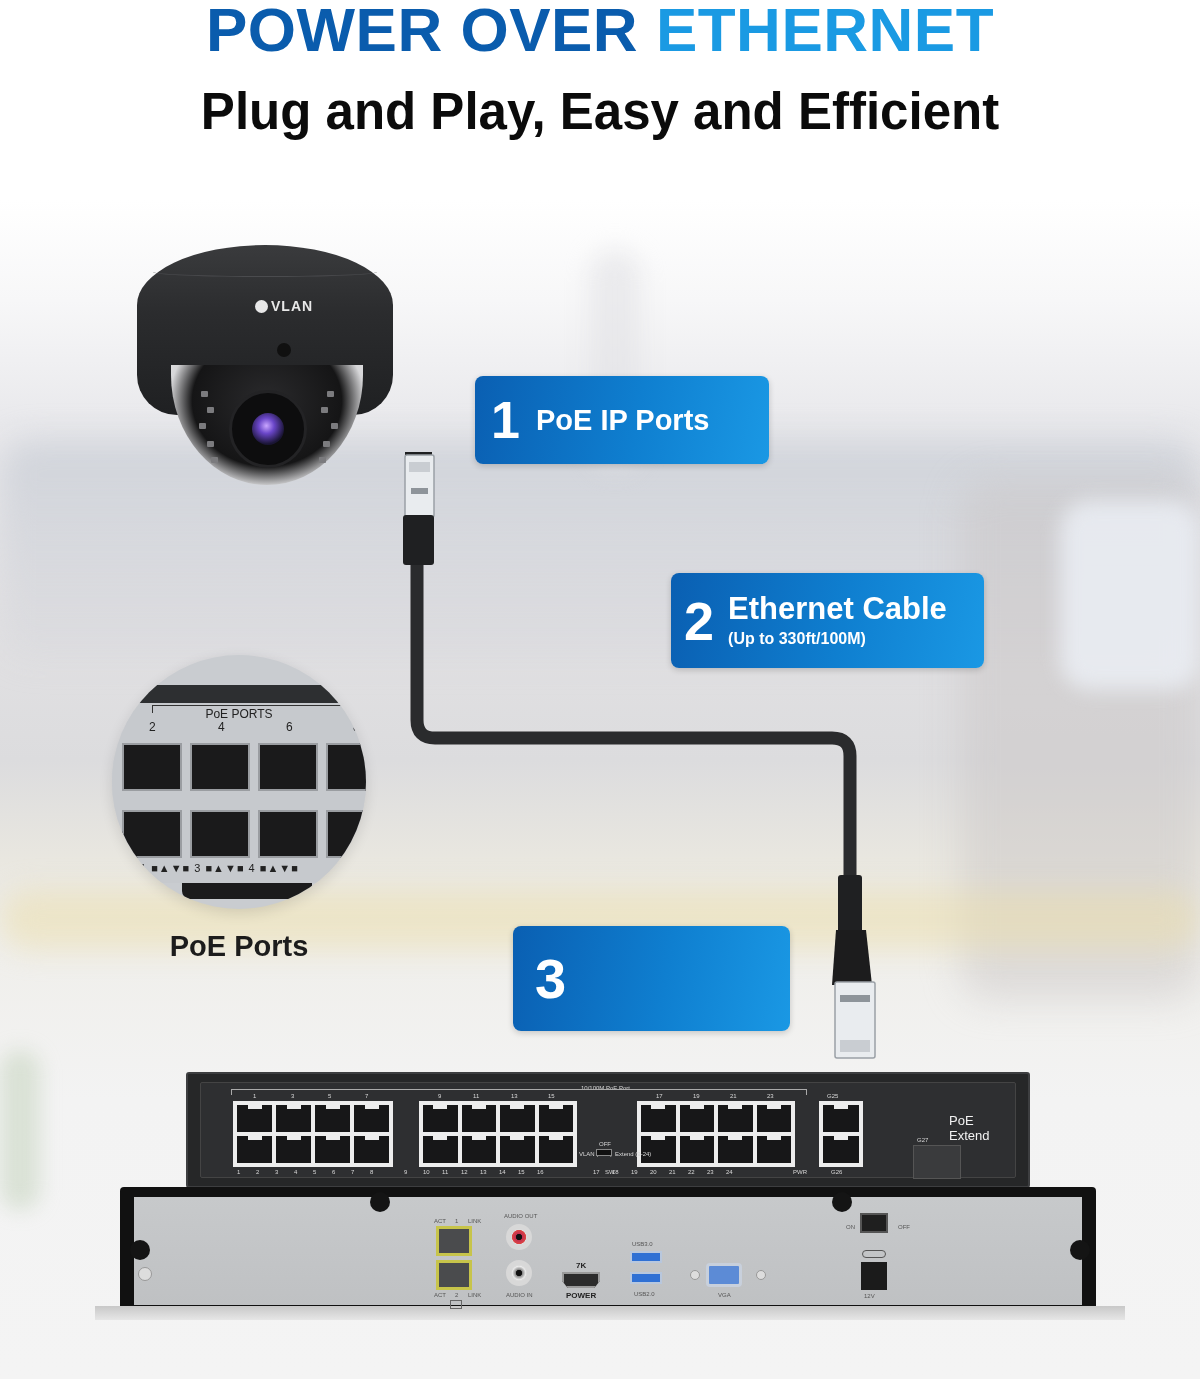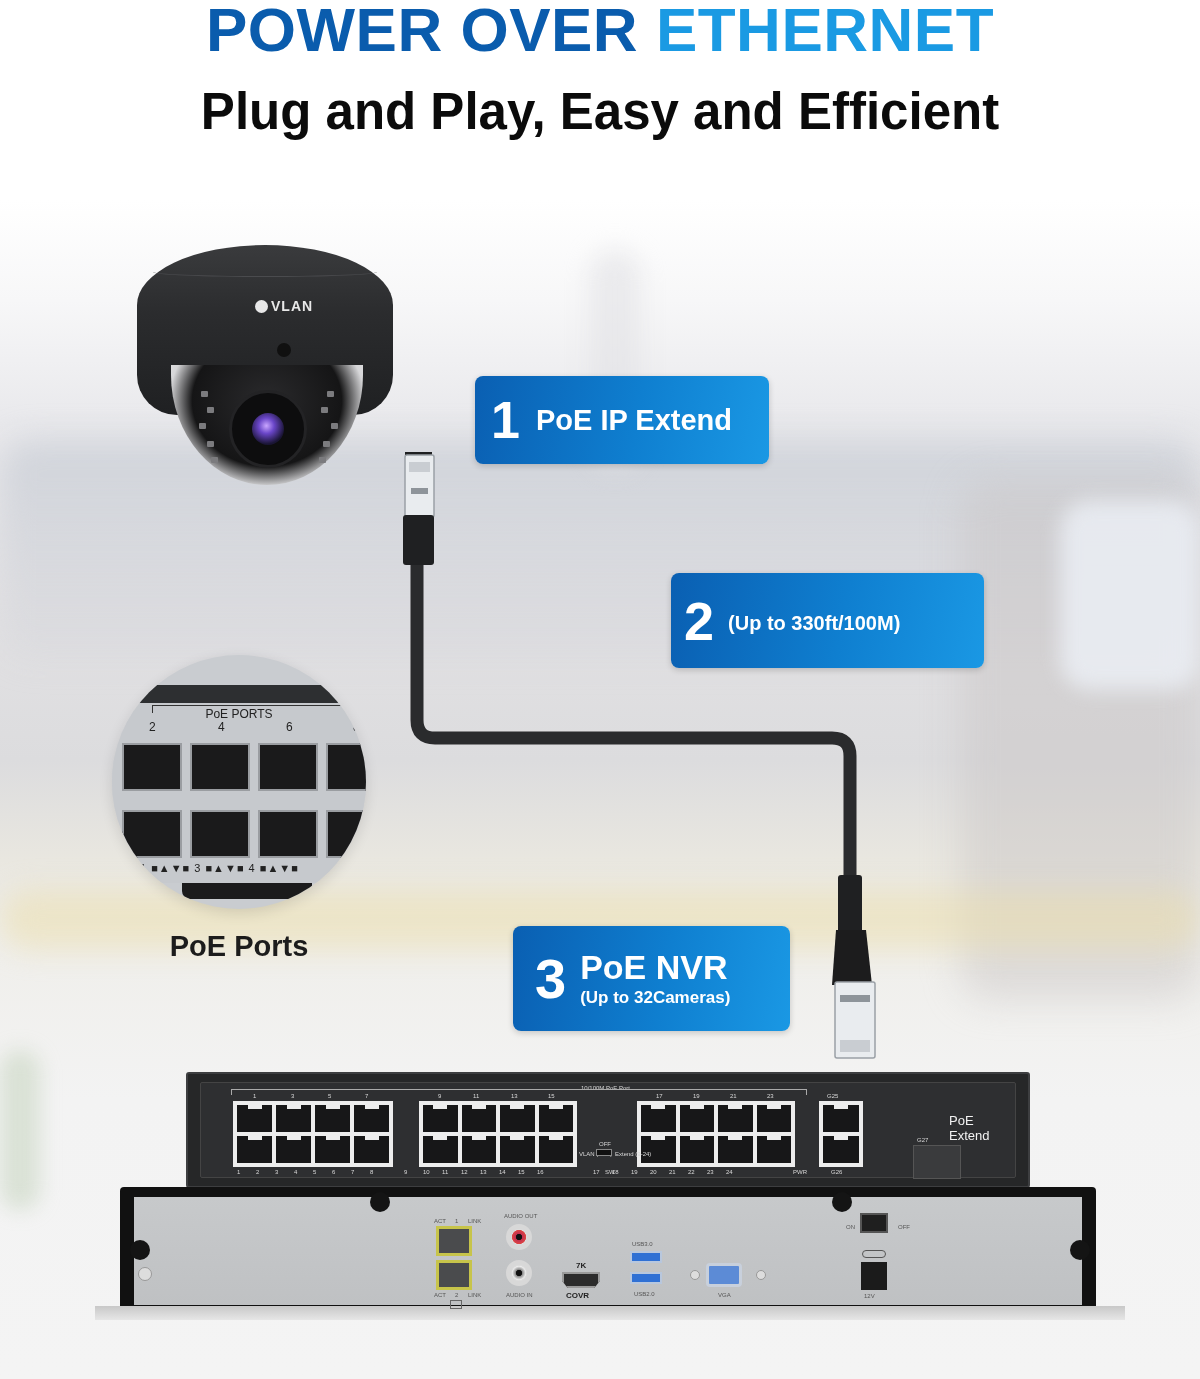--- a/index.html
+++ b/index.html
@@ -36,21 +36,21 @@
   .step .num { font-weight: 700; line-height: 1; }
   .step .texts { display: flex; flex-direction: column; }
   .step .main { font-weight: 700; line-height: 1.05; }
   .step .sub { font-weight: 700; line-height: 1.1; }
   #step1 { left: 475px; top: 376px; width: 294px; height: 88px; padding-left: 16px; }
   #step1 .num { font-size: 52px; margin-right: 16px; }
   #step1 .main { font-size: 29px; }
   #step2 { left: 671px; top: 573px; width: 313px; height: 95px; padding-left: 13px; }
   #step2 .num { font-size: 54px; margin-right: 14px; }
   #step2 .main { font-size: 31px; }
-  #step2 .sub { font-size: 20px; margin-top: 4px; }
+  #step2 .sub { font-size: 16px; margin-top: 4px; }
   #step3 { left: 513px; top: 926px; width: 277px; height: 105px; padding-left: 22px; }
   #step3 .num { font-size: 56px; margin-right: 14px; }
   #step3 .main { font-size: 34px; }
   #step3 .sub { font-size: 17px; margin-top: 3px; }
 
   
   .camera { position: absolute; left: 135px; top: 245px; width: 260px; height: 245px; }
   .cam-base { position: absolute; left: 2px; top: 0; width: 256px; height: 170px; border-radius: 128px 128px 40px 40px / 60px 60px 40px 40px;
     background: linear-gradient(180deg, #3a3b3d 0%, #2b2c2e 40%, #1f2022 100%); }
   .cam-ring { position: absolute; left: 18px; top: 22px; width: 224px; height: 10px; border-bottom: 1px solid #4a4b4e; border-radius: 50%; }
@@ -162,35 +162,32 @@
   <rect x="838" y="875" width="24" height="95" rx="3" fill="#1f2022"></rect>
   <path d="M836 930 L866 930 L872 985 L832 985 Z" fill="#1c1c1d"></path>
   <rect x="835" y="982" width="40" height="76" rx="2" fill="#e9ecef" stroke="#9aa0a6" stroke-width="1.5"></rect>
   <rect x="840" y="995" width="30" height="7" fill="#8e949a"></rect>
   <rect x="840" y="1040" width="30" height="12" fill="#c9cdd2"></rect>
 </svg>
 
 <div class="step" id="step1">
   <span class="num">1</span>
   <div class="texts">
-    <span class="main">PoE IP Extend</span>
+    <span class="main">PoE IP Ports</span>
   </div>
 </div>
 <div class="step" id="step2">
   <span class="num">2</span>
   <div class="texts">
+    <span class="main">Ethernet Cable</span>
     <span class="sub">(Up to 330ft/100M)</span>
   </div>
 </div>
 <div class="step" id="step3">
   <span class="num">3</span>
-  <div class="texts">
-    <span class="main">PoE NVR</span>
-    <span class="sub">(Up to 32Cameras)</span>
-  </div>
 </div>
 
 <div class="inset">
   <div class="top-bar"></div>
   <div class="plate"></div>
   <div class="hdr"></div>
   <div class="hdr-label"><span style="background:#c6c9cd;padding:0 4px">PoE PORTS</span></div>
   <span class="num-lbl" style="left:37px">2</span>
   <span class="num-lbl" style="left:106px">4</span>
   <span class="num-lbl" style="left:174px">6</span>
@@ -324,21 +321,21 @@
 <span class="nvr-lbl" style="left:468px;top:1292px">LINK</span>
 <div style="position:absolute;left:450px;top:1300px;width:12px;height:9px;border:1px solid #666"></div>
 
 <span class="nvr-lbl" style="left:504px;top:1213px">AUDIO OUT</span>
 <div class="rca" style="left:506px;top:1224px;background:radial-gradient(circle,#111 25%,#c03050 30%,#d44 60%,#ddd 65%)"></div>
 <div class="rca" style="left:506px;top:1260px;background:radial-gradient(circle,#111 25%,#888 30%,#eee 60%,#ddd 65%)"></div>
 <span class="nvr-lbl" style="left:506px;top:1292px">AUDIO IN</span>
 
 <span class="nvr-lbl big" style="left:576px;top:1261px">7K</span>
 <div class="hdmi"></div>
-<span class="nvr-lbl big" style="left:566px;top:1291px">COVR</span>
+<span class="nvr-lbl big" style="left:566px;top:1291px">POWER</span>
 
 <span class="nvr-lbl" style="left:632px;top:1241px">USB3.0</span>
 <div class="usb" style="left:630px;top:1251px"></div>
 <div class="usb" style="left:630px;top:1272px"></div>
 <span class="nvr-lbl" style="left:634px;top:1291px">USB2.0</span>
 
 <div class="vga-screw" style="left:690px;top:1270px"></div>
 <div class="vga"></div>
 <div class="vga-screw" style="left:756px;top:1270px"></div>
 <span class="nvr-lbl" style="left:718px;top:1292px">VGA</span>

